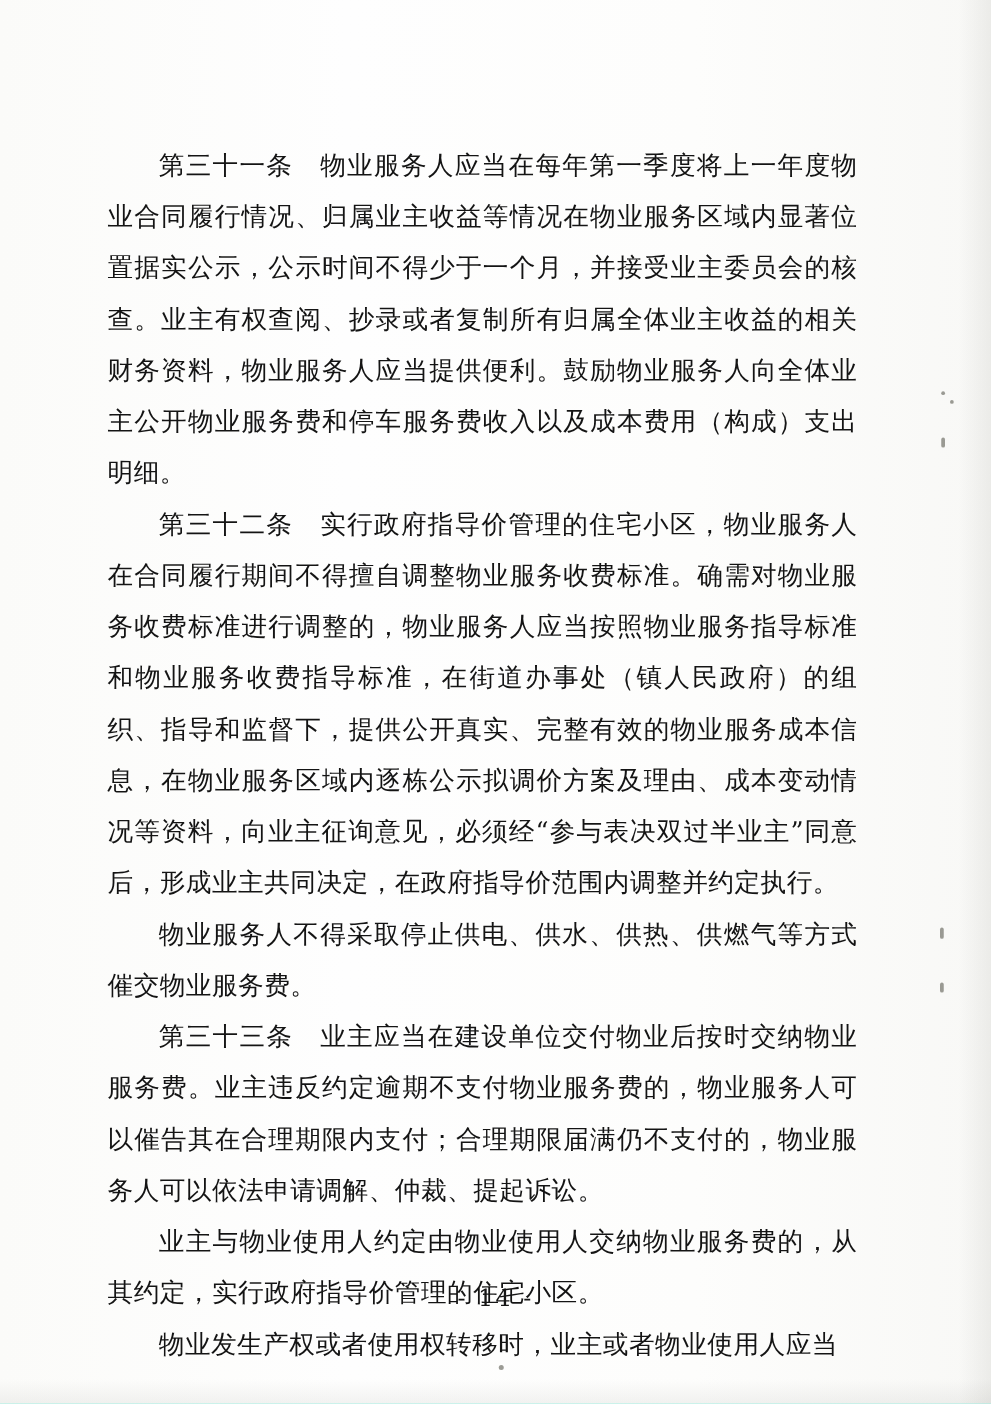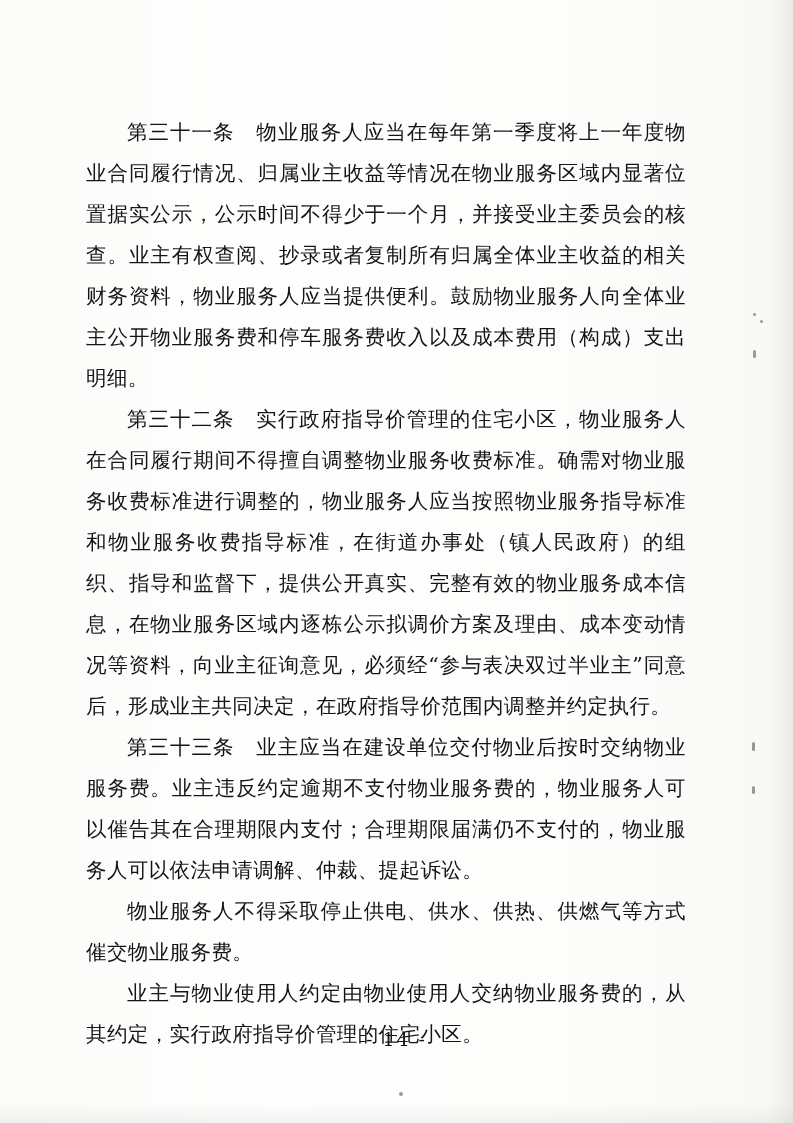--- a/index.html
+++ b/index.html
@@ -90,23 +90,24 @@
 </style>
 </head>
 <body>
 
 <div class="page">
   <div class="paper-tint"></div>
 
   <div class="content">
     <p class="para">第三十一条　物业服务人应当在每年第一季度将上一年度物业合同履行情况、归属业主收益等情况在物业服务区域内显著位置据实公示，公示时间不得少于一个月，并接受业主委员会的核查。业主有权查阅、抄录或者复制所有归属全体业主收益的相关财务资料，物业服务人应当提供便利。鼓励物业服务人向全体业主公开物业服务费和停车服务费收入以及成本费用（构成）支出明细。</p>
     <p class="para">第三十二条　实行政府指导价管理的住宅小区，物业服务人在合同履行期间不得擅自调整物业服务收费标准。确需对物业服务收费标准进行调整的，物业服务人应当按照物业服务指导标准和物业服务收费指导标准，在街道办事处（镇人民政府）的组织、指导和监督下，提供公开真实、完整有效的物业服务成本信息，在物业服务区域内逐栋公示拟调价方案及理由、成本变动情况等资料，向业主征询意见，必须经“参与表决双过半业主”同意后，形成业主共同决定，在政府指导价范围内调整并约定执行。</p>
+    <p class="para">物业服务人不得采取停止供电、供水、供热、供燃气等方式催交物业服务费。</p>
     <p class="para">第三十三条　业主应当在建设单位交付物业后按时交纳物业服务费。业主违反约定逾期不支付物业服务费的，物业服务人可以催告其在合理期限内支付；合理期限届满仍不支付的，物业服务人可以依法申请调解、仲裁、提起诉讼。</p>
-    <p class="para">物业服务人不得采取停止供电、供水、供热、供燃气等方式催交物业服务费。</p>
     <p class="para">业主与物业使用人约定由物业使用人交纳物业服务费的，从其约定，实行政府指导价管理的住宅小区。</p>
+    <p class="para">物业发生产权或者使用权转移时，业主或者物业使用人应当</p>
   </div>
 
   <div class="page-number">- 14 -</div>
 
   <span class="speck mark-a"></span>
   <span class="speck mark-b"></span>
   <span class="speck mark-c"></span>
   <span class="speck mark-d"></span>
   <span class="speck mark-e"></span>
   <span class="speck mark-f"></span>

